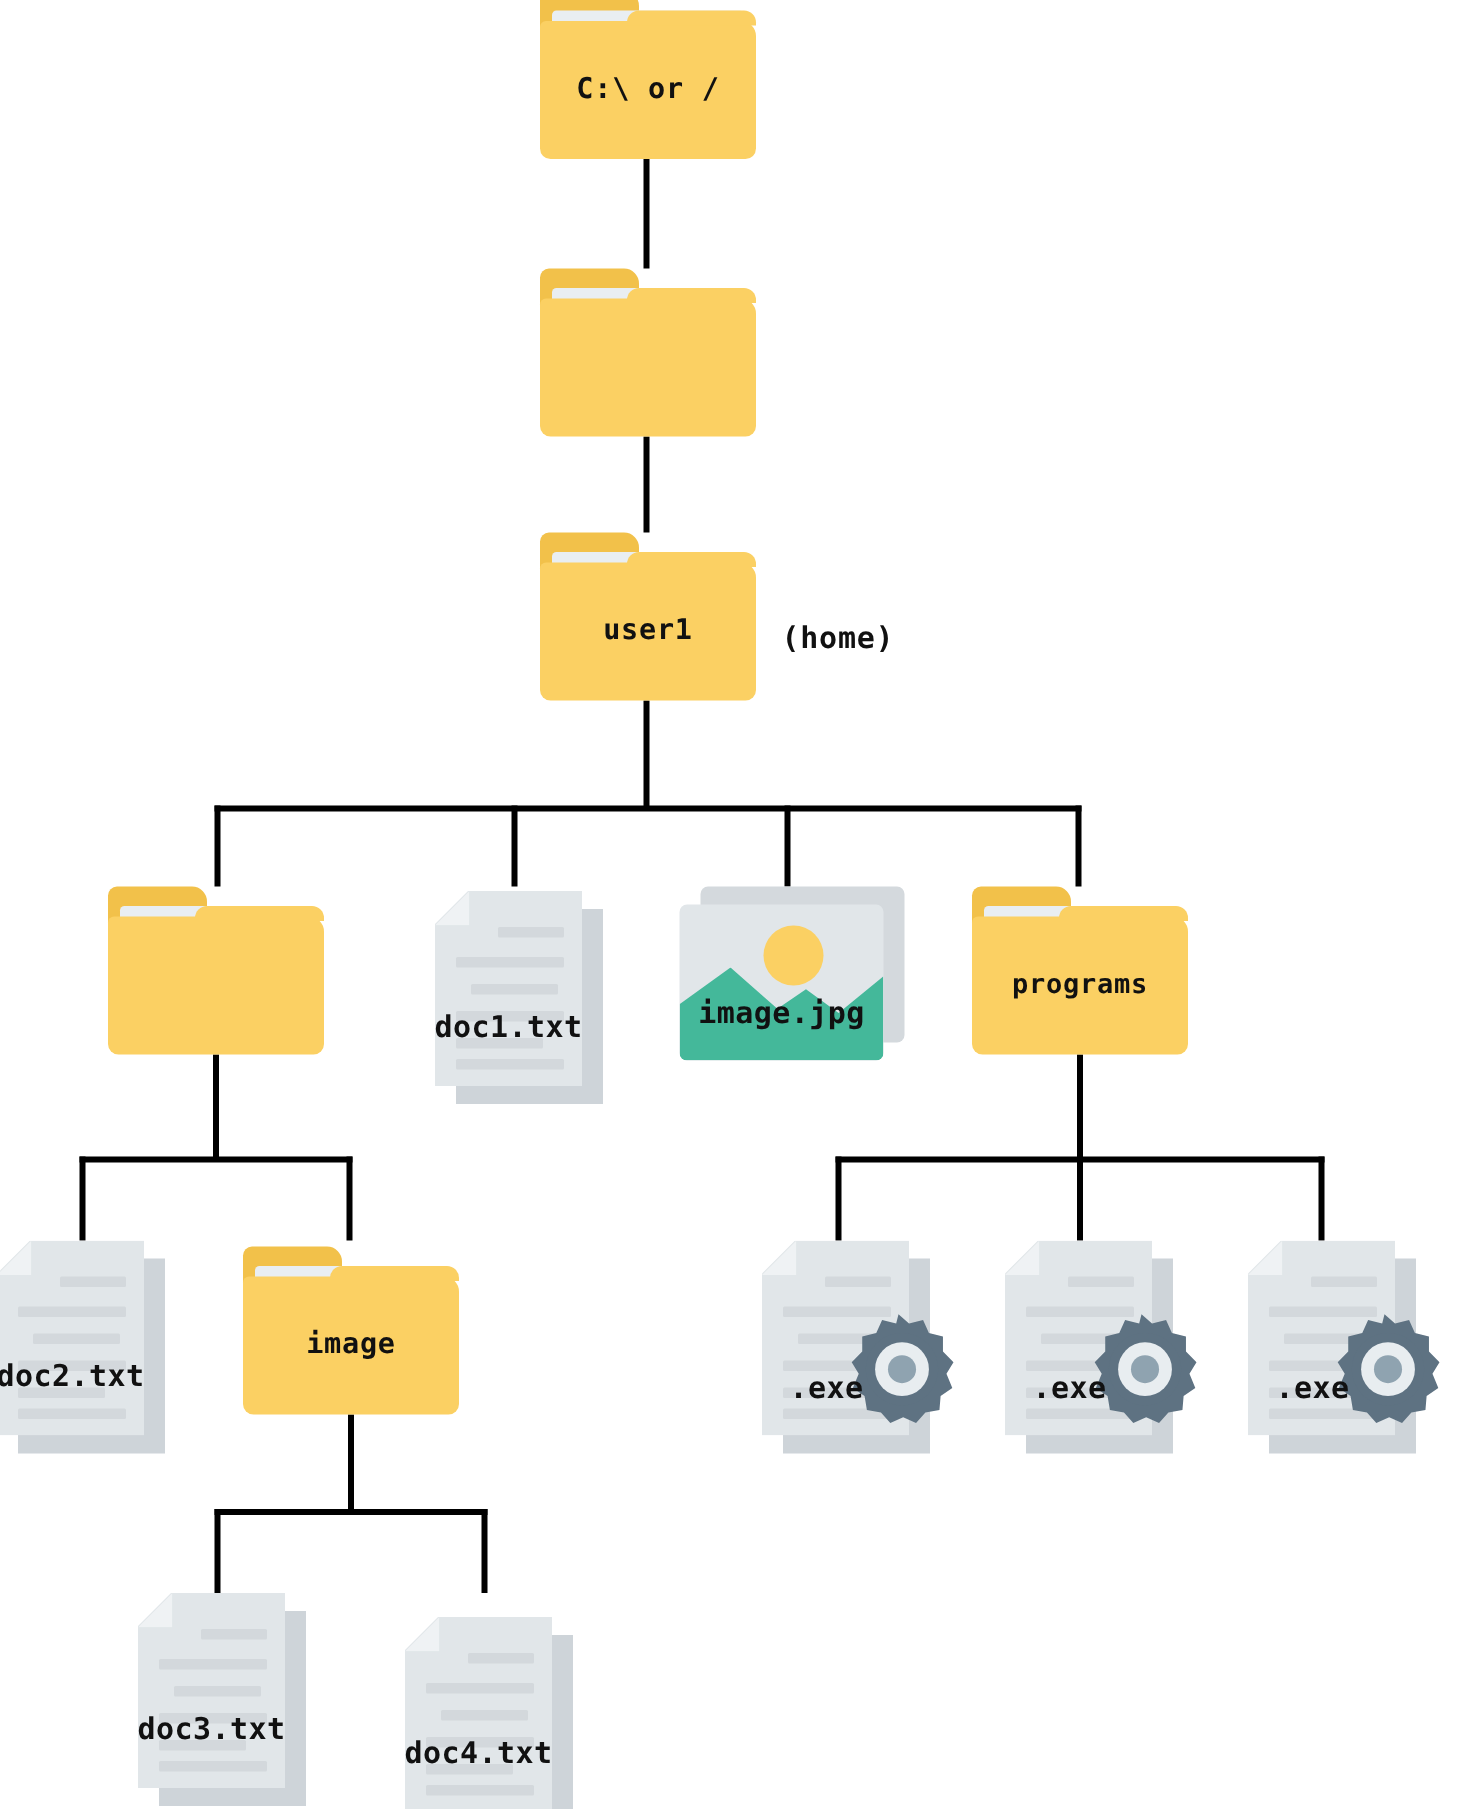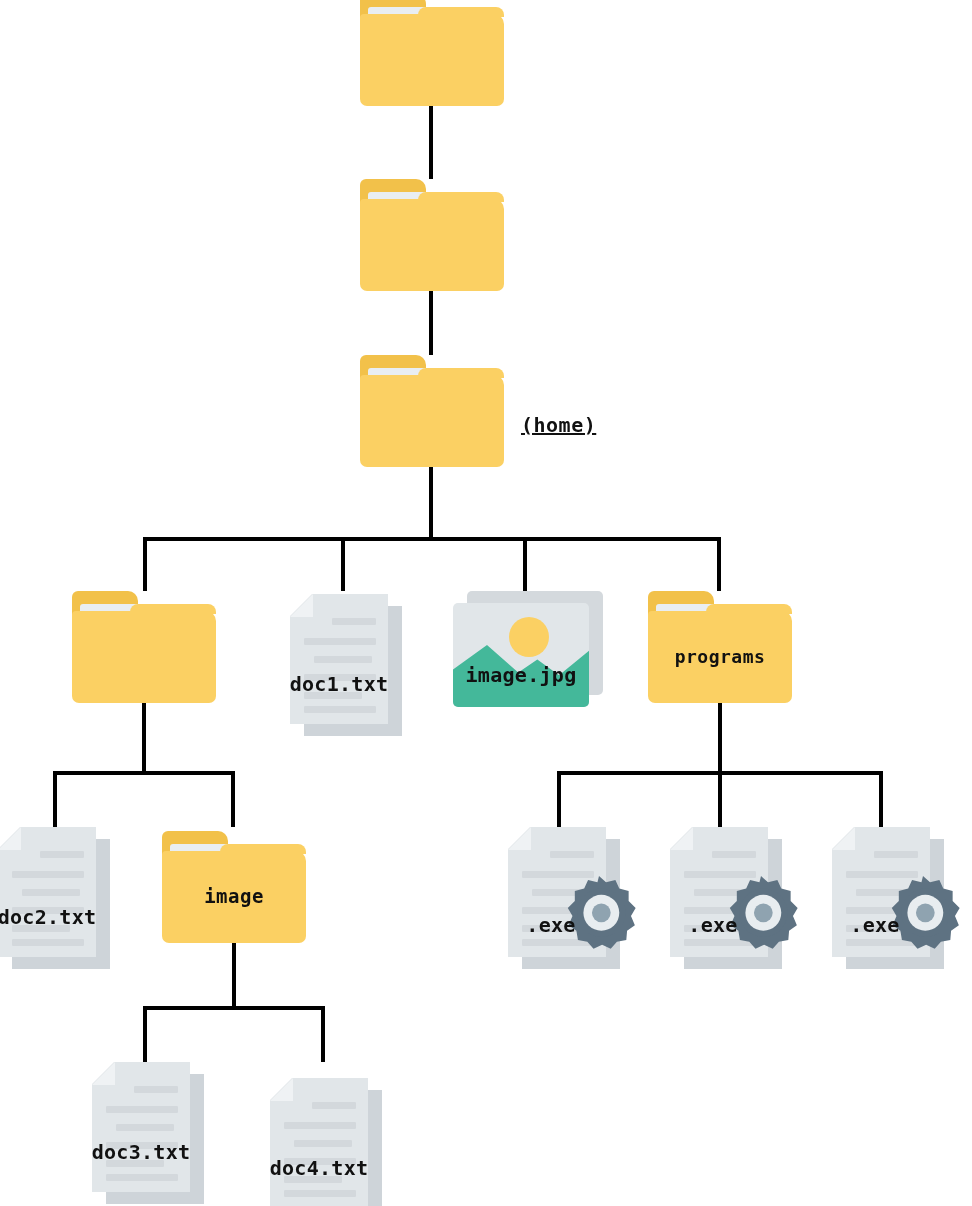--- a/index.html
+++ b/index.html
@@ -236,35 +236,37 @@
   <div class="conn" style="left:718px; top:703px; width:4px; height:70px;"></div>
   <div class="conn" style="left:557px; top:771px; width:326px; height:4px;"></div>
   <div class="conn" style="left:557px; top:771px; width:4px; height:56px;"></div>
   <div class="conn" style="left:718px; top:771px; width:4px; height:56px;"></div>
   <div class="conn" style="left:879px; top:771px; width:4px; height:56px;"></div>
 
   <div class="node folder" style="left:360px; top:-6px;">
     <div class="tab"></div>
     <div class="paper"></div>
     <div class="front"></div>
+    <div class="flabel">C:\ or /</div>
   </div>
 
   <div class="node folder" style="left:360px; top:179px;">
     <div class="tab"></div>
     <div class="paper"></div>
     <div class="front"></div>
   </div>
 
   <div class="node folder" style="left:360px; top:355px;">
     <div class="tab"></div>
     <div class="paper"></div>
     <div class="front"></div>
-  </div>
-
-  <div class="annot" style="left:521px; top:413px;text-decoration:underline;">(home)</div>
+    <div class="flabel">user1</div>
+  </div>
+
+  <div class="annot" style="left:521px; top:413px;">(home)</div>
 
   <div class="node folder" style="left:72px; top:591px;">
     <div class="tab"></div>
     <div class="paper"></div>
     <div class="front"></div>
   </div>
 
   <div class="node doc" style="left:290px; top:594px;">
     <div class="back"></div>
     <div class="page"></div>

